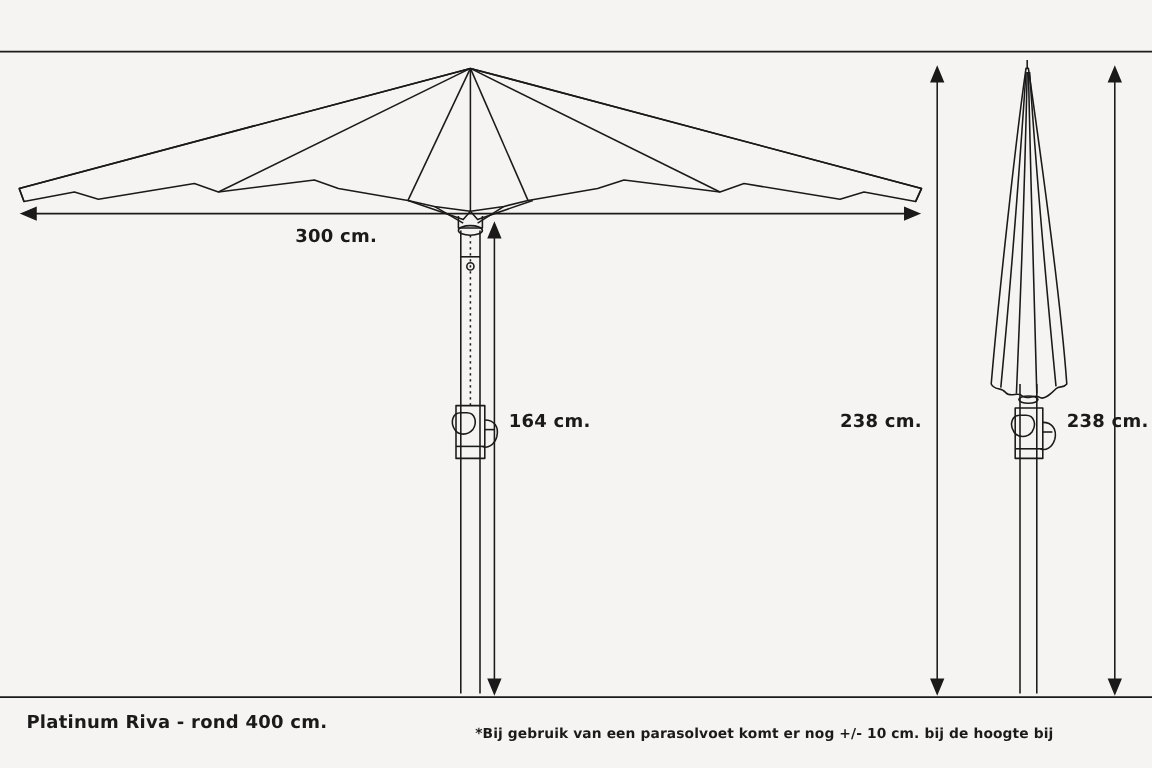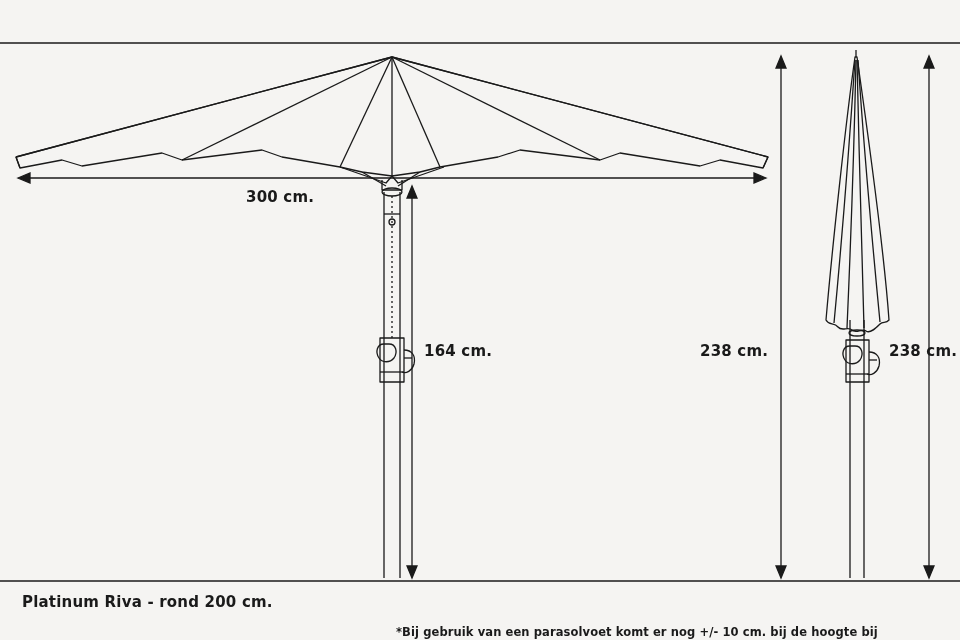--- a/index.html
+++ b/index.html
@@ -46,21 +46,21 @@
   }
   #product-caption {
     left: 22px;
     top: 593px;
     font-weight: bold;
     font-size: 15px;
     letter-spacing: 0.2px;
   }
   #footnote-caption {
     left: 396px;
-    top: 625px;
+    top: 604px;
     font-weight: bold;
     font-size: 11.5px;
     letter-spacing: 0.1px;
   }
 </style>
 </head>
 <body>
 
 <div id="stage">
 
@@ -153,17 +153,17 @@
   </svg>
 
   <div class="dim-label" id="label-width">300 cm.</div>
 
   <div class="dim-label" id="label-height-open">164 cm.</div>
 
   <div class="dim-label" id="label-height-closed-left">238 cm.</div>
 
   <div class="dim-label" id="label-height-closed-right">238 cm.</div>
 
-  <div class="caption" id="product-caption">Platinum Riva - rond 200 cm.</div>
+  <div class="caption" id="product-caption">Platinum Riva - rond 400 cm.</div>
 
   <div class="caption" id="footnote-caption">*Bij gebruik van een parasolvoet komt er nog +/- 10 cm. bij de hoogte bij</div>
 
 </div>
 
 </body></html>

